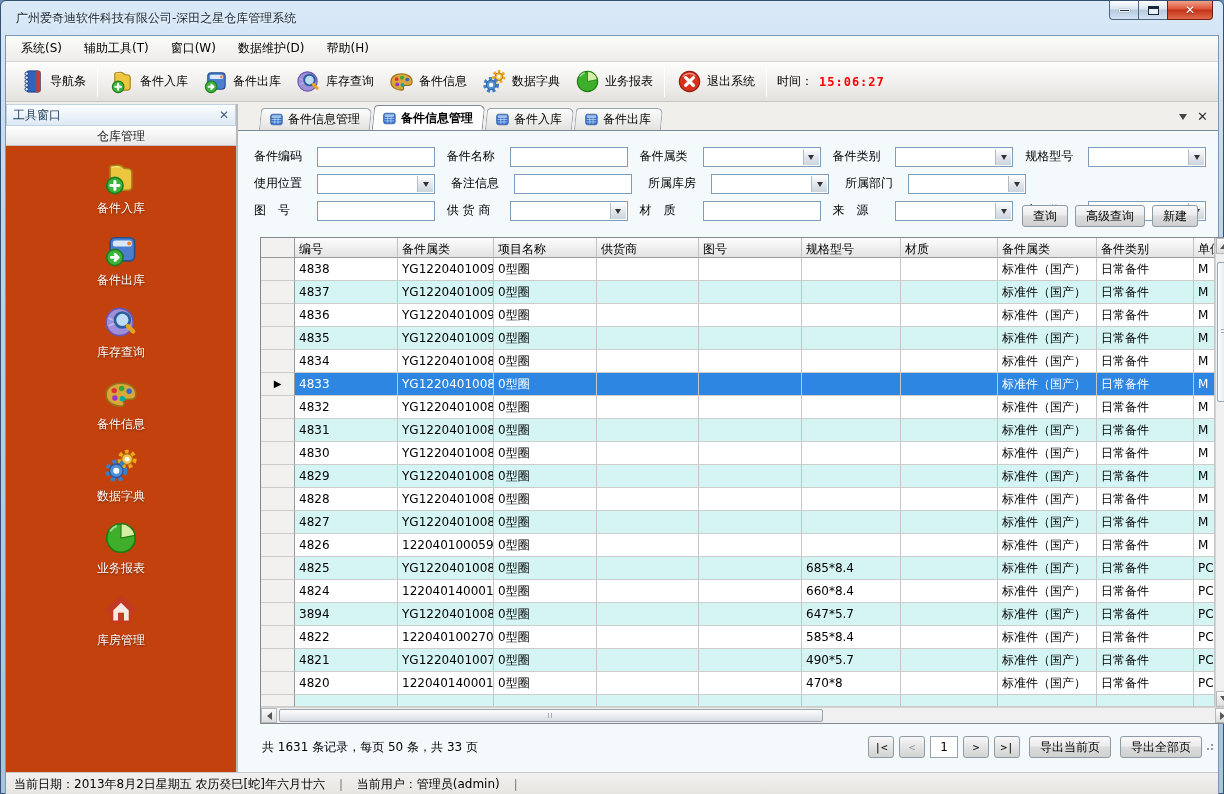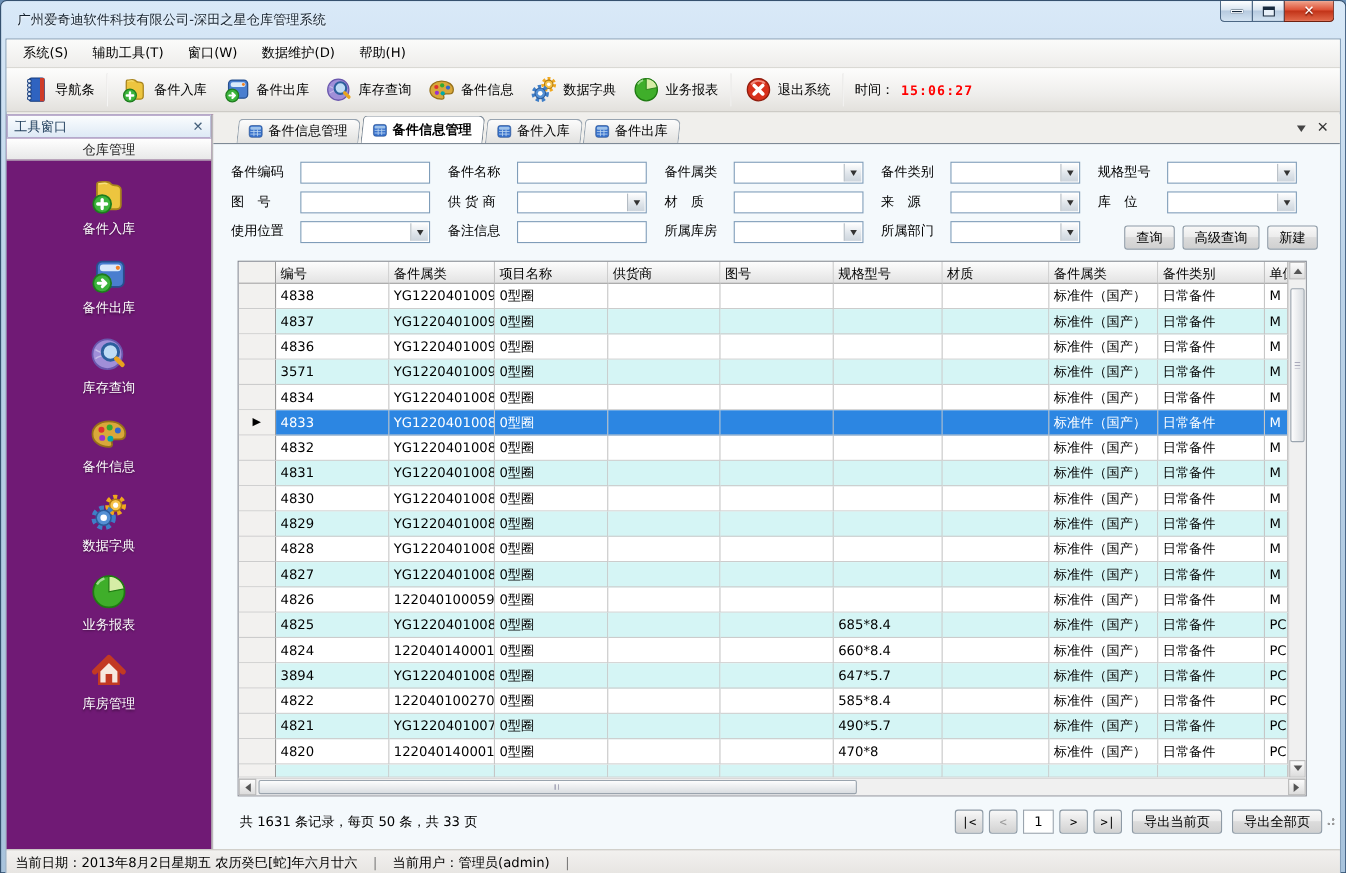--- a/index.html
+++ b/index.html
@@ -34,21 +34,21 @@
   .tlabel { margin-left:4px; }
   .tsep { width:1px; height:30px; background:#c5c3bf; border-right:1px solid #fff; margin:0 4px; }
   .ttime { display:flex; align-items:center; margin-left:6px; }
   .ttime .tval { color:#f00; font-weight:bold; margin-left:6px; letter-spacing:1px; font-family:"DejaVu Sans Mono",monospace; }
 
   
   .main { position:absolute; top:68px; bottom:24px; left:0; right:0; display:flex; }
   
 
   
-  .sidebar { width:188px; display:flex; flex-direction:column; border-right:2px solid #b9b9b9; background:#701a75; }
+  .sidebar { width:232px; display:flex; flex-direction:column; border-right:2px solid #b9b9b9; background:#c2410c; }
   .sb-head { height:22px; background:linear-gradient(#fbfdfe,#dde9f5); border:1px solid #c3d2e1; display:flex; align-items:center; padding:0 6px; color:#1e3c5a; }
   .sb-head .flex { flex:1; }
   .sb-tools { display:flex; align-items:center; gap:8px; color:#46617c; }
   .sb-x { font-size:12px; font-weight:bold; }
   .sb-caption { height:20px; background:linear-gradient(#ffffff,#e8e8e8); border-bottom:1px solid #c6c6c6; text-align:center; line-height:20px; color:#222; }
   .sb-body { flex:1; display:flex; flex-direction:column; align-items:center; padding-top:13px; gap:14px; overflow:hidden; }
   .sbitem { display:flex; flex-direction:column; align-items:center; width:110px; }
   .sbitem svg { width:38px; height:38px; display:block; }
   .sbitem .sblabel { margin-top:3px; color:#fff; text-shadow:0 1px 2px rgba(0,0,0,.45); }
 
@@ -423,20 +423,44 @@
                 </div>
                 <div class="sfield">
                   <label class="slabel">规格型号</label>
                   <div class="combo"><span></span><span class="cbtn">
                       <span class="tri"></span>
                     </span></div>
                 </div>
               </div>
               <div class="srow">
                 <div class="sfield">
+                  <label class="slabel">使用位置</label>
+                  <div class="combo"><span></span><span class="cbtn">
+                      <span class="tri"></span>
+                    </span></div>
+                </div>
+                <div class="sfield">
+                  <label class="slabel">备注信息</label>
+                  <div class="tinput"></div>
+                </div>
+                <div class="sfield">
+                  <label class="slabel">所属库房</label>
+                  <div class="combo"><span></span><span class="cbtn">
+                      <span class="tri"></span>
+                    </span></div>
+                </div>
+                <div class="sfield">
+                  <label class="slabel">所属部门</label>
+                  <div class="combo"><span></span><span class="cbtn">
+                      <span class="tri"></span>
+                    </span></div>
+                </div>
+              </div>
+              <div class="srow">
+                <div class="sfield">
                   <label class="slabel">图　号</label>
                   <div class="tinput"></div>
                 </div>
                 <div class="sfield">
                   <label class="slabel">供 货 商</label>
                   <div class="combo"><span></span><span class="cbtn">
                       <span class="tri"></span>
                     </span></div>
                 </div>
                 <div class="sfield">
@@ -444,44 +468,20 @@
                   <div class="tinput"></div>
                 </div>
                 <div class="sfield">
                   <label class="slabel">来　源</label>
                   <div class="combo"><span></span><span class="cbtn">
                       <span class="tri"></span>
                     </span></div>
                 </div>
                 <div class="sfield">
                   <label class="slabel">库　位</label>
-                  <div class="combo"><span></span><span class="cbtn">
-                      <span class="tri"></span>
-                    </span></div>
-                </div>
-              </div>
-              <div class="srow">
-                <div class="sfield">
-                  <label class="slabel">使用位置</label>
-                  <div class="combo"><span></span><span class="cbtn">
-                      <span class="tri"></span>
-                    </span></div>
-                </div>
-                <div class="sfield">
-                  <label class="slabel">备注信息</label>
-                  <div class="tinput"></div>
-                </div>
-                <div class="sfield">
-                  <label class="slabel">所属库房</label>
-                  <div class="combo"><span></span><span class="cbtn">
-                      <span class="tri"></span>
-                    </span></div>
-                </div>
-                <div class="sfield">
-                  <label class="slabel">所属部门</label>
                   <div class="combo"><span></span><span class="cbtn">
                       <span class="tri"></span>
                     </span></div>
                 </div>
               </div>
             </div>
           <div class="search-buttons" id="search-buttons">
               <button class="btn">查询</button>
               <button class="btn">高级查询</button>
               <button class="btn">新建</button>
@@ -537,21 +537,21 @@
                     <div class="gcell" style="width: 102px;"></div>
                     <div class="gcell" style="width: 103px;"></div>
                     <div class="gcell" style="width: 99px;"></div>
                     <div class="gcell" style="width: 97px;"></div>
                     <div class="gcell" style="width: 99px;">标准件（国产）</div>
                     <div class="gcell" style="width: 97px;">日常备件</div>
                     <div class="gcell" style="width: 21px;">M</div>
                   </div>
                   <div class="grow alt">
                     <div class="gcell rowhdr" style="width: 34px;"></div>
-                    <div class="gcell" style="width: 103px;">3571</div>
+                    <div class="gcell" style="width: 103px;">4835</div>
                     <div class="gcell" style="width: 96px;">YG12204010090</div>
                     <div class="gcell" style="width: 103px;">0型圈</div>
                     <div class="gcell" style="width: 102px;"></div>
                     <div class="gcell" style="width: 103px;"></div>
                     <div class="gcell" style="width: 99px;"></div>
                     <div class="gcell" style="width: 97px;"></div>
                     <div class="gcell" style="width: 99px;">标准件（国产）</div>
                     <div class="gcell" style="width: 97px;">日常备件</div>
                     <div class="gcell" style="width: 21px;">M</div>
                   </div>

